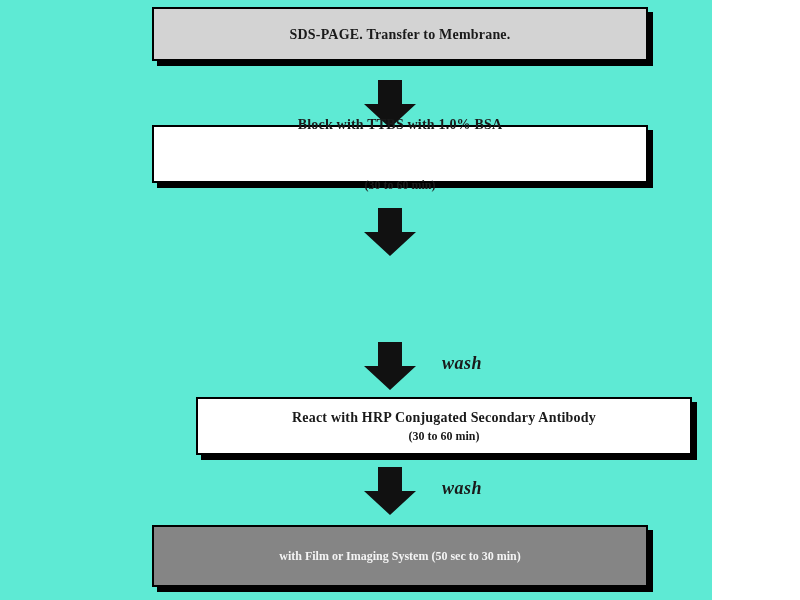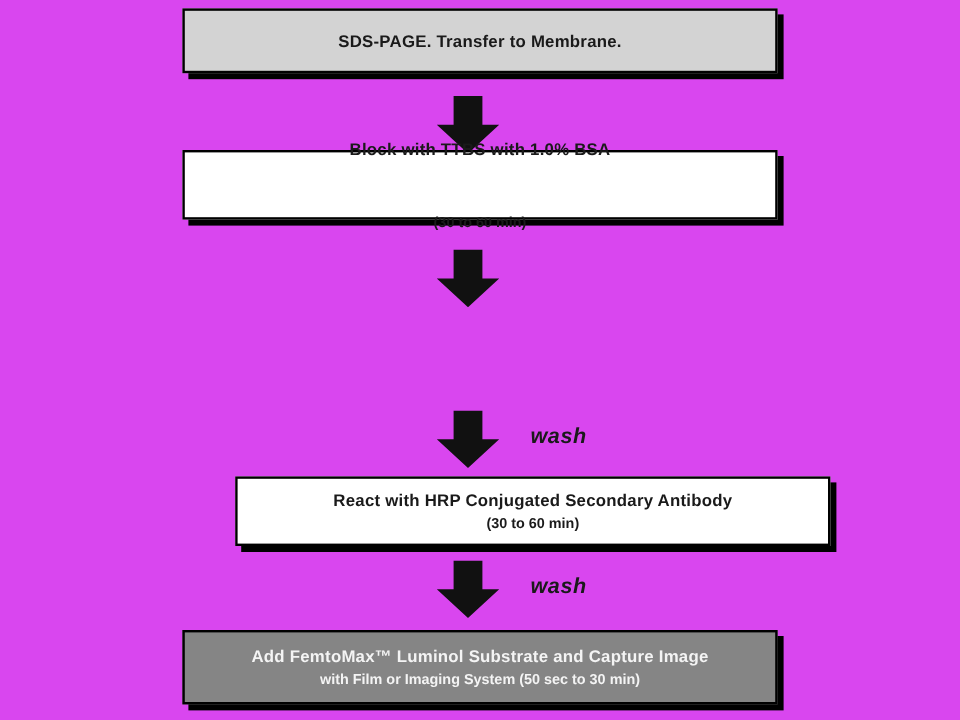--- a/index.html
+++ b/index.html
@@ -2,24 +2,24 @@
 <html><head>
 <meta charset="utf-8">
 <style>
   html, body {
     margin: 0;
     padding: 0;
     background: #ffffff;
   }
   #canvas {
     position: relative;
-    width: 800px;
+    width: 712px;
     height: 600px;
-    background: #d946ef;
-    font-family: Liberation Sans, sans-serif;
+    background: #5eead4;
+    font-family: Liberation Serif, serif;
     overflow: hidden;
   }
   .step-box {
     position: absolute;
     left: 152px;
     width: 496px;
     border: 2px solid #000000;
     box-shadow: 5px 5px 0 #000000;
     display: flex;
     flex-direction: column;
@@ -116,17 +116,16 @@
   </div>
 
   <div id="arrow4" class="connector">
     <svg width="56" height="48" viewBox="0 0 56 48" xmlns="http://www.w3.org/2000/svg">
       <path d="M16 0 L40 0 L40 24 L54 24 L28 48 L2 24 L16 24 Z" fill="#111111"></path>
     </svg>
   </div>
   <div id="wash2" class="wash-label">wash</div>
 
   <div id="box5" class="step-box box-dark">
-    <div class="title">Add FemtoMax™ Luminol Substrate and Capture Image</div>
     <div class="subtitle">with Film or Imaging System (50 sec to 30 min)</div>
   </div>
 
 </div>
 
 </body></html>

